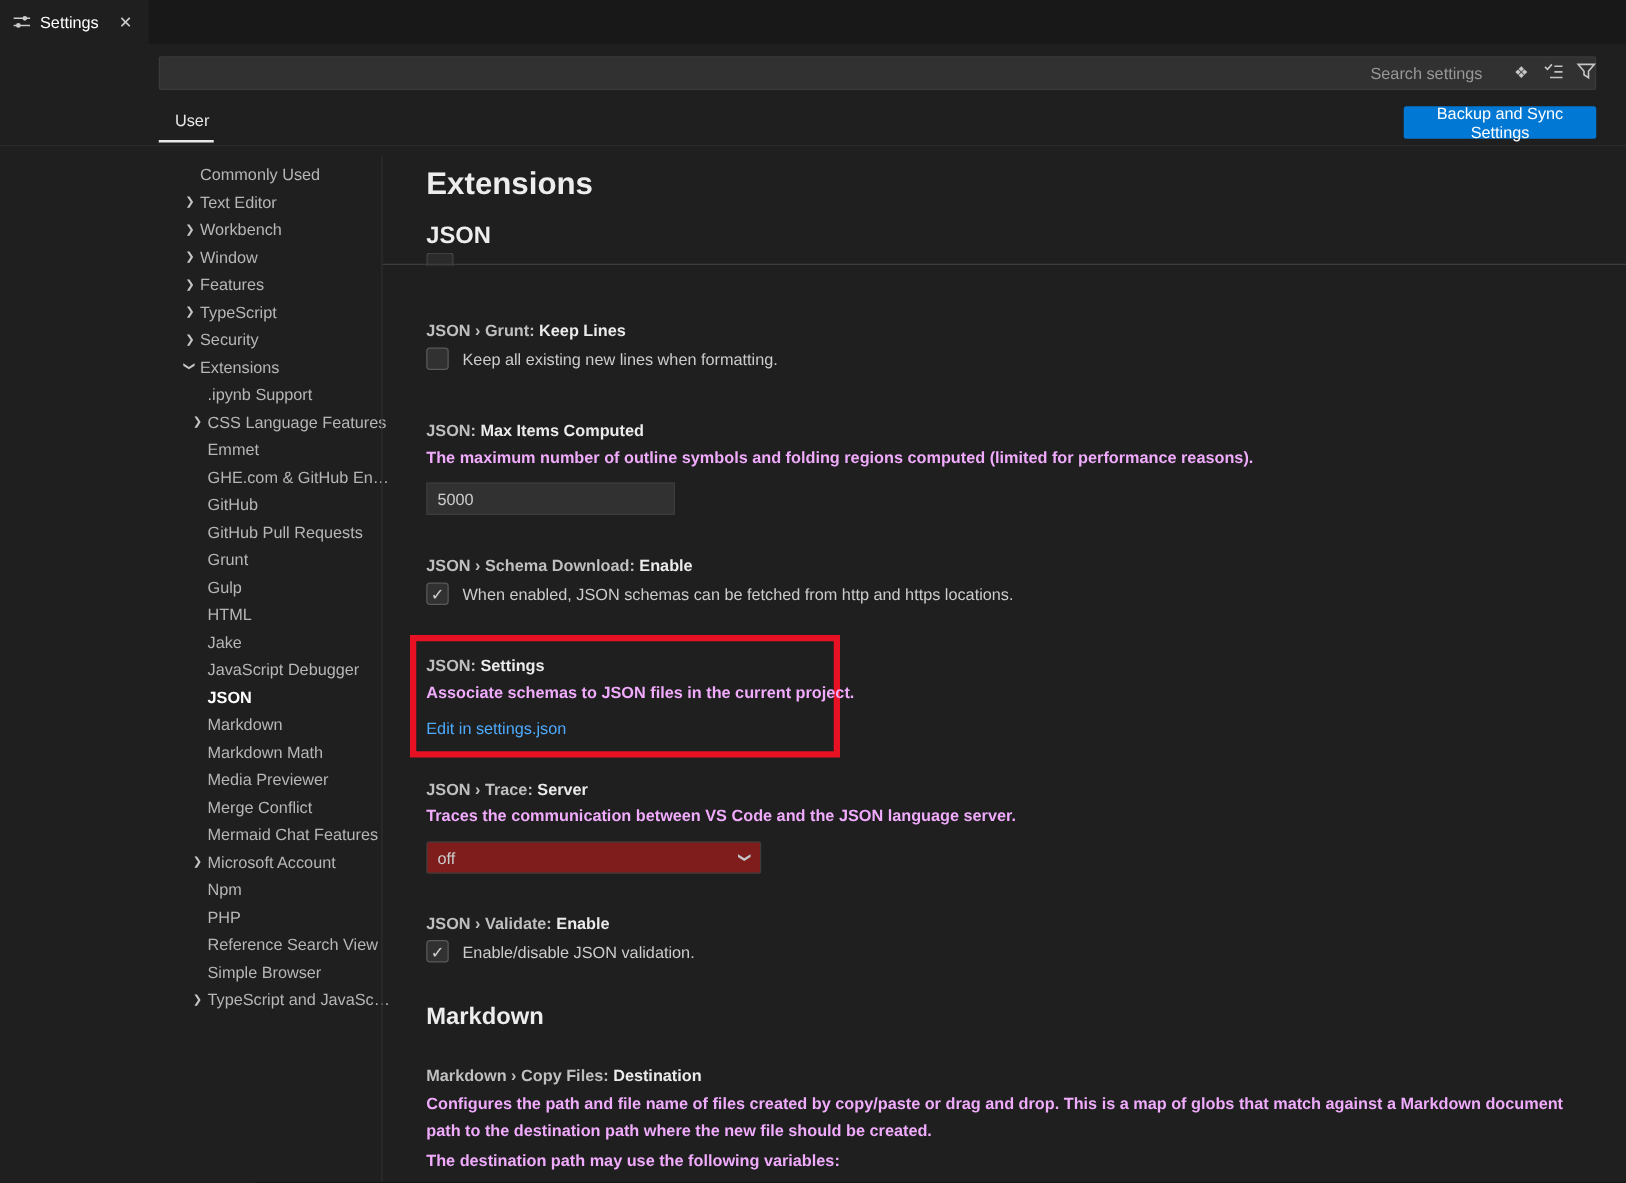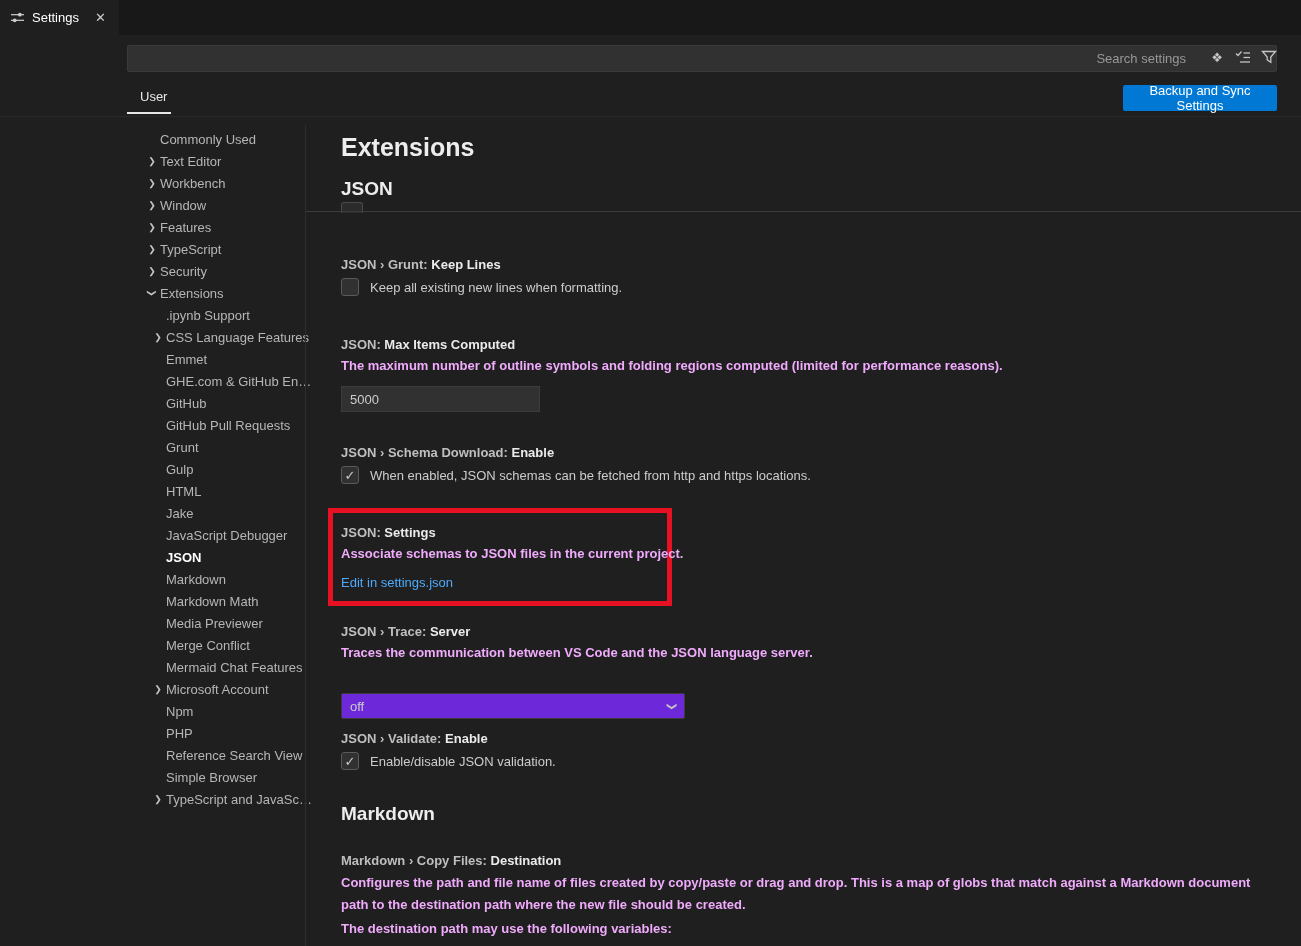--- a/index.html
+++ b/index.html
@@ -65,22 +65,22 @@
     display:flex; align-items:center; justify-content:center;
     color:#cccccc; font-size:13px; cursor:pointer;
   }
   .check-label { position:absolute; font-size:13px; color:#cccccc; cursor:default; }
   .text-input {
     position:absolute; box-sizing:border-box; background:#313131; border:1px solid #3c3c3c;
     color:#cccccc; font-family:"Liberation Sans", sans-serif; font-size:13px; padding:12px 8px; outline:none;
   }
   #s2-input { left:341px; top:386px; width:199px; height:26px; }
   .select {
-    position:absolute; left:341px; top:693px; width:344px; height:26px; box-sizing:border-box;
-    background:#6d28d9; border:1px solid #3c3c3c; border-radius:2px; color:#cccccc;
+    position:absolute; left:341px; top:673px; width:268px; height:26px; box-sizing:border-box;
+    background:#7f1d1d; border:1px solid #3c3c3c; border-radius:2px; color:#cccccc;
     display:flex; align-items:center; padding:0 8px; cursor:pointer;
   }
   .select .sel-chev { margin-left:auto; transform:rotate(90deg); font-size:10px; color:#c5c5c5; }
   .link { position:absolute; font-size:13px; color:#4daafc; text-decoration:none; cursor:pointer; }
   .red-box {
     position:absolute; left:328px; top:508px; width:344px; height:98px; box-sizing:border-box;
     border:5px solid #e81123; pointer-events:none;
   }
   
   #s1-title { left:341px; top:257px; }  #s1-check { left:341px; top:278px; } #s1-label { left:370px; top:280px; }

